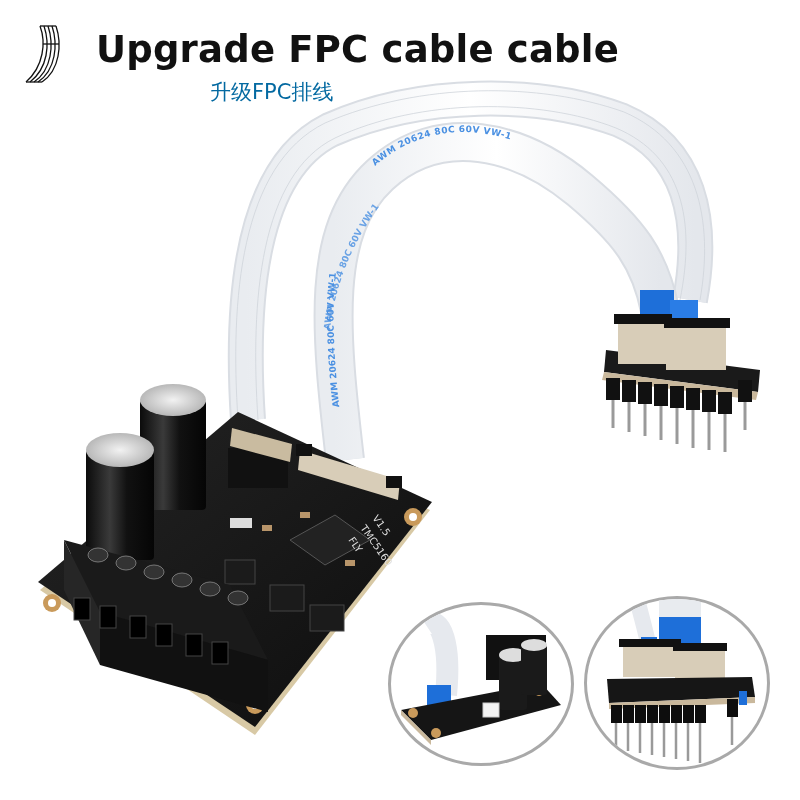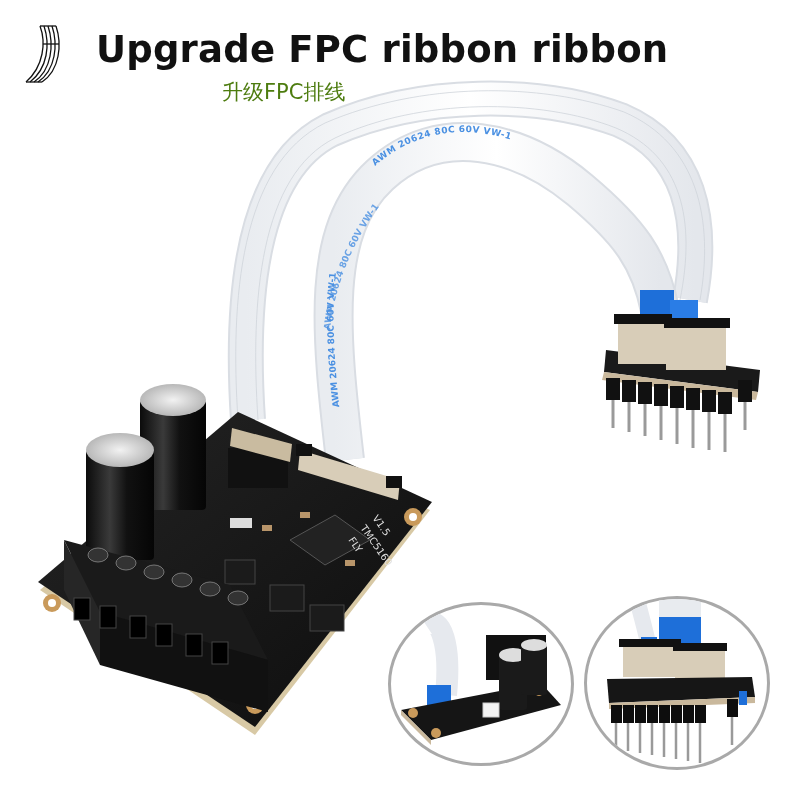--- a/index.html
+++ b/index.html
@@ -1,40 +1,40 @@
 <!DOCTYPE html>
 <html><head>
 <meta charset="utf-8">
 <style>
   html,body{margin:0;padding:0;background:#fff;}
   body{width:800px;height:800px;position:relative;overflow:hidden;font-family:"DejaVu Sans",sans-serif;}
   .header-icon{position:absolute;left:22px;top:22px;width:46px;height:64px;}
   .title{position:absolute;left:96px;top:28px;font-size:37px;font-weight:bold;color:#111;letter-spacing:0.2px;white-space:nowrap;font-family:"DejaVu Sans",sans-serif;}
-  .subtitle{position:absolute;left:222px;top:78px;font-size:21px;color:#4d7c0f;white-space:nowrap;font-family:"DejaVu Sans",sans-serif;}
+  .subtitle{position:absolute;left:210px;top:78px;font-size:21px;color:#0369a1;white-space:nowrap;font-family:"DejaVu Sans",sans-serif;}
   .scene{position:absolute;left:0;top:0;width:800px;height:800px;}
   .ribbon-text{font-family:"DejaVu Sans",sans-serif;font-size:9px;fill:#4a90e2;font-weight:bold;}
   .circle{position:absolute;border:3px solid #a9a9a9;border-radius:50%;background:#fff;overflow:hidden;}
   .chip-label{font-family:"DejaVu Sans",sans-serif;font-size:10px;fill:#ddd;}
 </style>
 </head>
 <body>
 
 <svg class="header-icon" viewBox="0 0 46 64">
   <g fill="none" stroke="#111" stroke-width="1.3">
     <path d="M18 4 C 24 20, 22 44, 4 60"></path>
     <path d="M22 4 C 28 22, 26 46, 8 60"></path>
     <path d="M26 4 C 32 22, 30 48, 12 60"></path>
     <path d="M30 4 C 36 22, 34 48, 16 60"></path>
     <path d="M34 4 C 40 22, 38 48, 20 60"></path>
     <path d="M18 4 L34 4"></path>
     <path d="M4 60 L20 60"></path>
     <path d="M21 22 L37 22"></path>
   </g>
 </svg>
-<div class="title">Upgrade FPC ribbon ribbon</div>
+<div class="title">Upgrade FPC cable cable</div>
 <div class="subtitle">升级FPC排线</div>
 
 <svg class="scene" viewBox="0 0 800 800">
   <defs>
     <linearGradient id="rib" x1="0" x2="1">
       <stop offset="0" stop-color="#e9ecf0"></stop>
         <stop offset="0.5" stop-color="#ffffff"></stop>
         <stop offset="1" stop-color="#e4e7ec"></stop>
     </linearGradient>
     <linearGradient id="pcbg" x1="0" x2="1" y1="0" y2="1">

